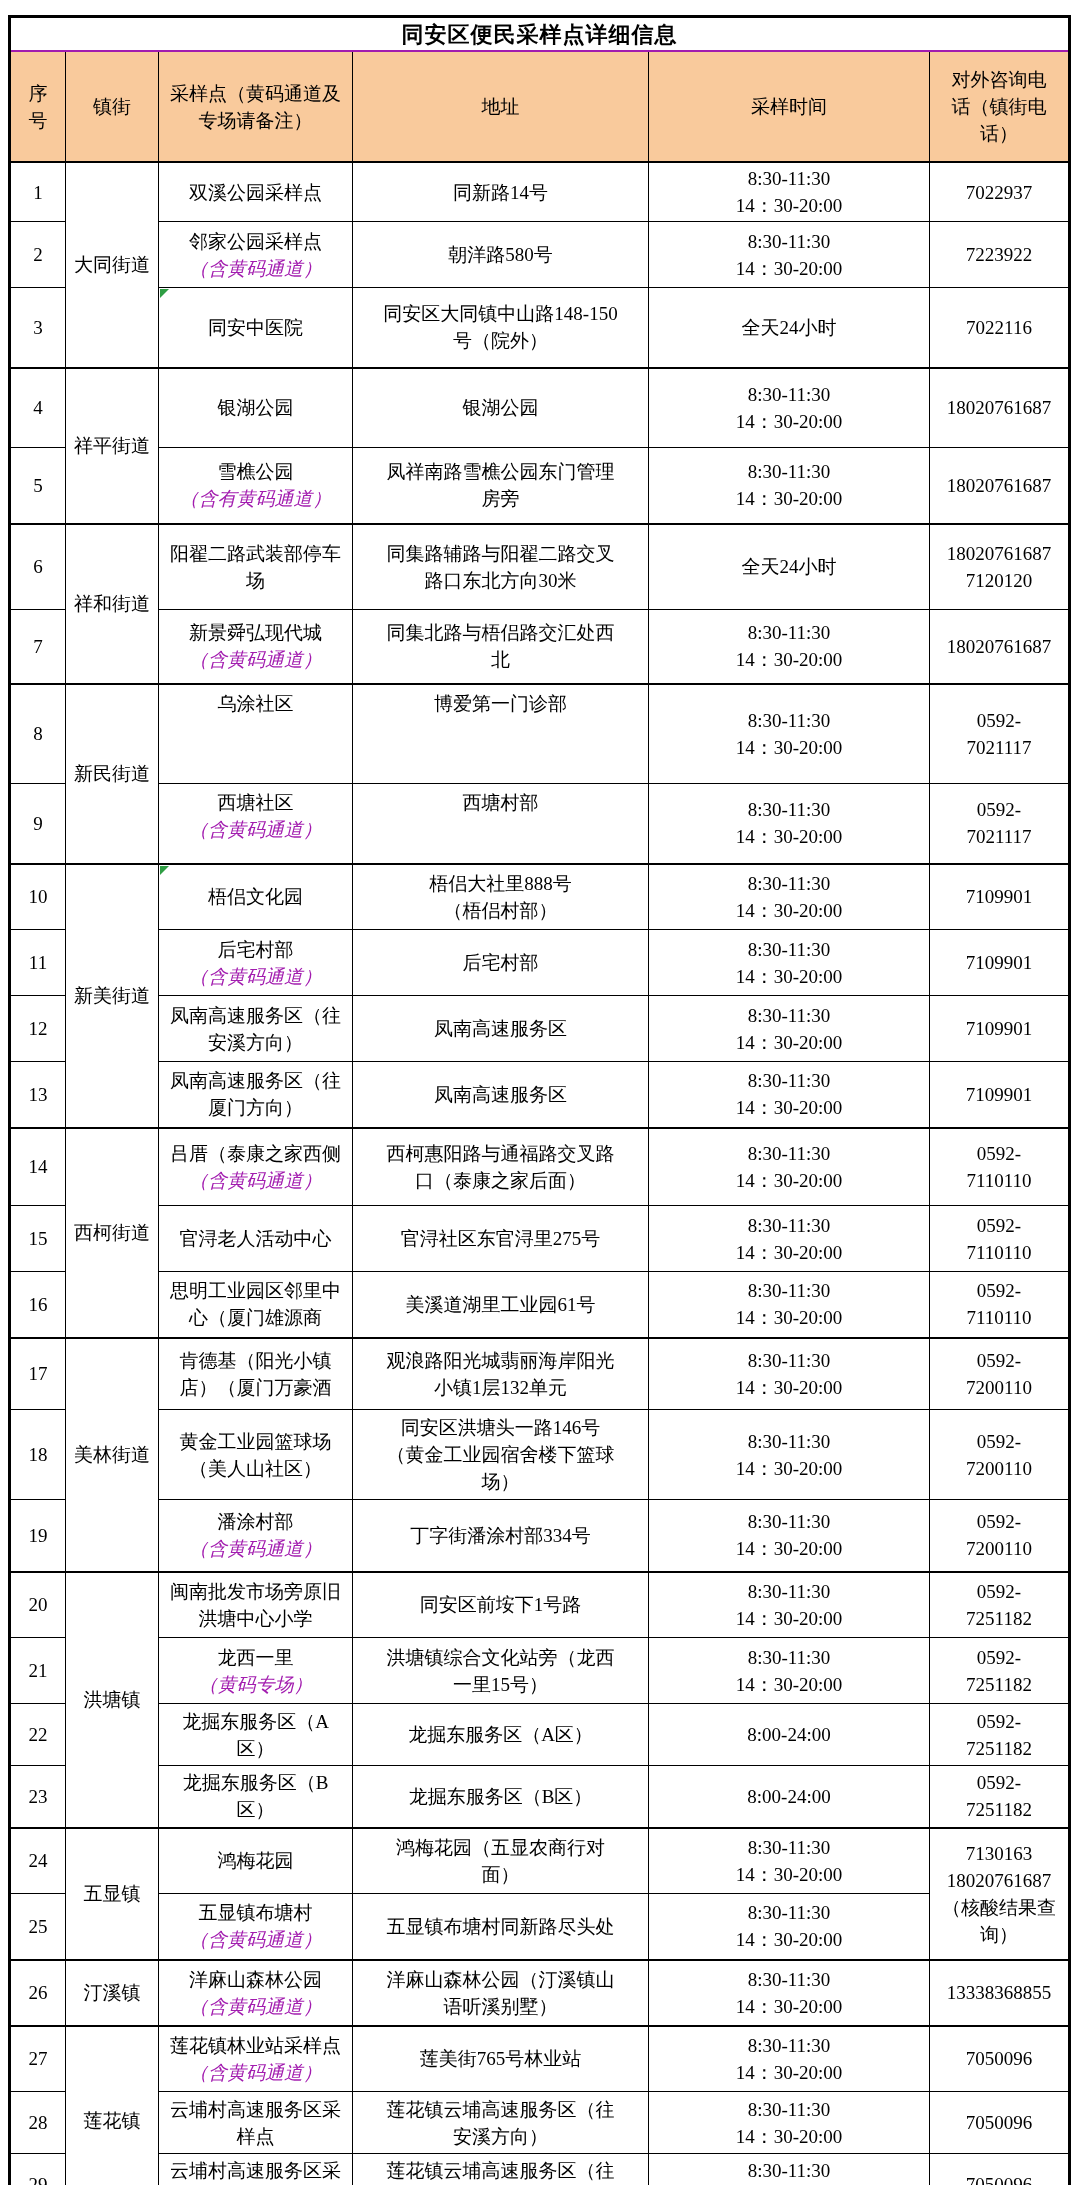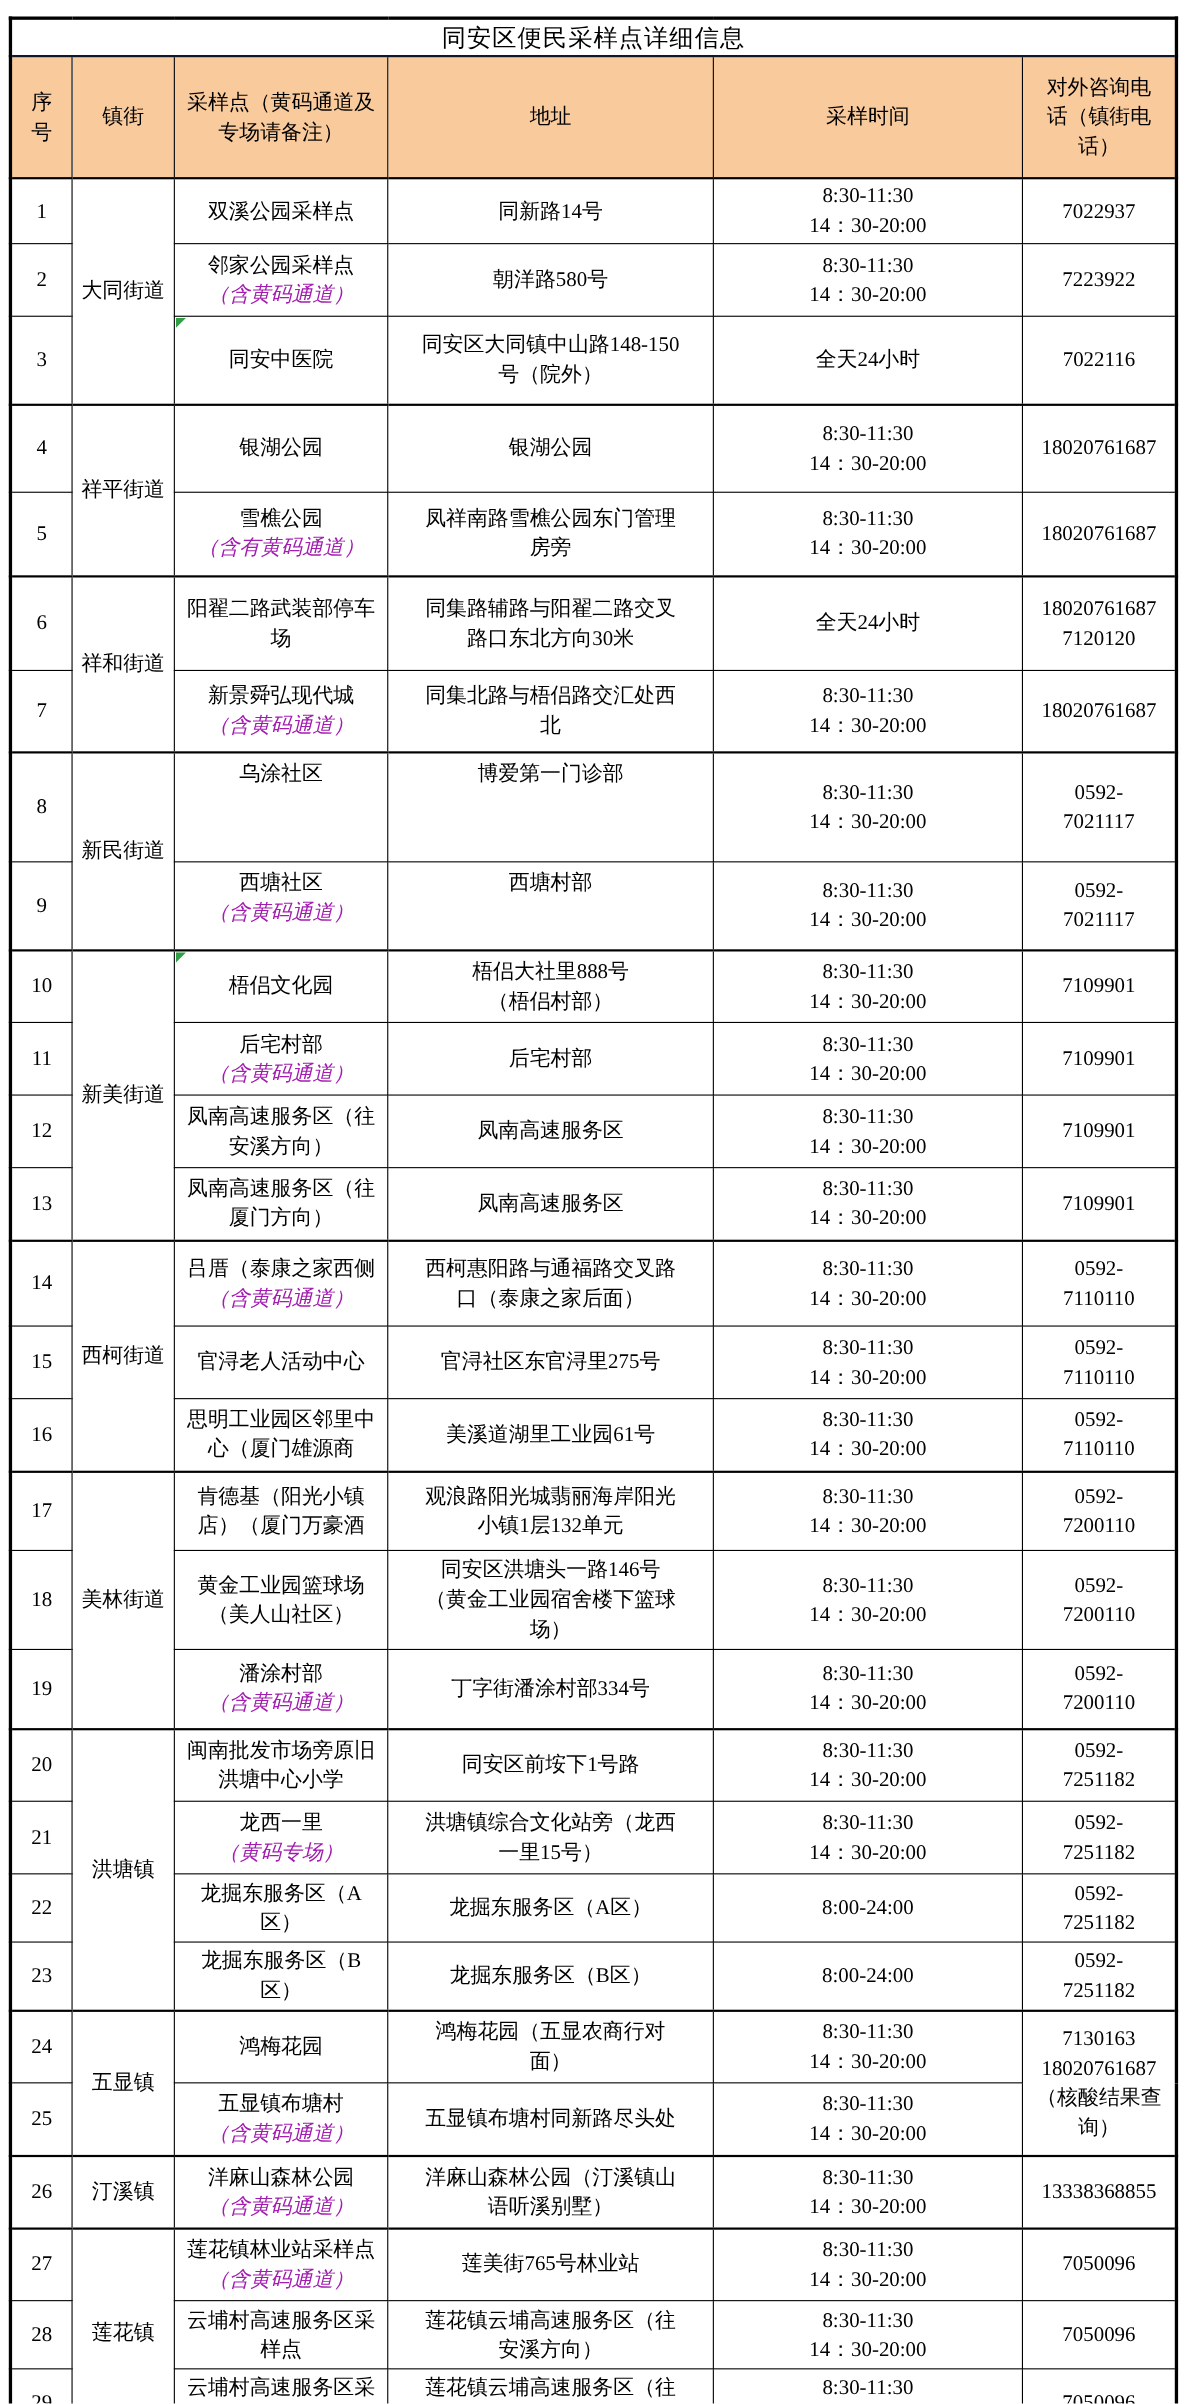--- a/index.html
+++ b/index.html
@@ -1,21 +1,21 @@
 <!DOCTYPE html>
 <html><head>
 <meta charset="utf-8">
 <style>
   html,body{margin:0;padding:0;background:#ffffff;width:1080px;height:2185px;overflow:hidden;}
   body{font-family:"Liberation Serif","DejaVu Serif",serif;color:#000;}
   table{border-collapse:collapse;table-layout:fixed;margin:15px 0 0 8px;border:3px solid #000;}
   th,td{border:1.5px solid #000;text-align:center;vertical-align:middle;
         font-size:19px;line-height:27px;font-weight:normal;padding:2px 6px;overflow:hidden;
         word-break:break-word;}
-  tr.title-row th{font-size:22px;font-weight:normal;height:32px;border-bottom:2px solid #0f172a;padding:0 4px;letter-spacing:1px;}
+  tr.title-row th{font-size:22px;font-weight:bold;height:32px;border-bottom:2px solid #a21caf;padding:0 4px;letter-spacing:1px;}
   tr.head-row th{background:#F9CA9C;border-bottom:2.5px solid #000;height:78px;padding:2px 10px;}
   tr.head-row th.hdr-phone{padding:14px 19px;}
   tr.group-start td{border-top:2.5px solid #000;}
   td.no-cell{padding:2px 2px;}
   td.site-cell{padding:2px 8px;position:relative;}
   td.addr-cell{padding:2px 30px;white-space:pre-line;}
   td.time-cell{white-space:pre-line;padding:2px 20px;}
   td.phone-cell{white-space:pre-line;padding:2px 8px;}
   td.vtop{vertical-align:top;padding-top:5px;}
   .red{color:#a21caf;font-style:italic;}

